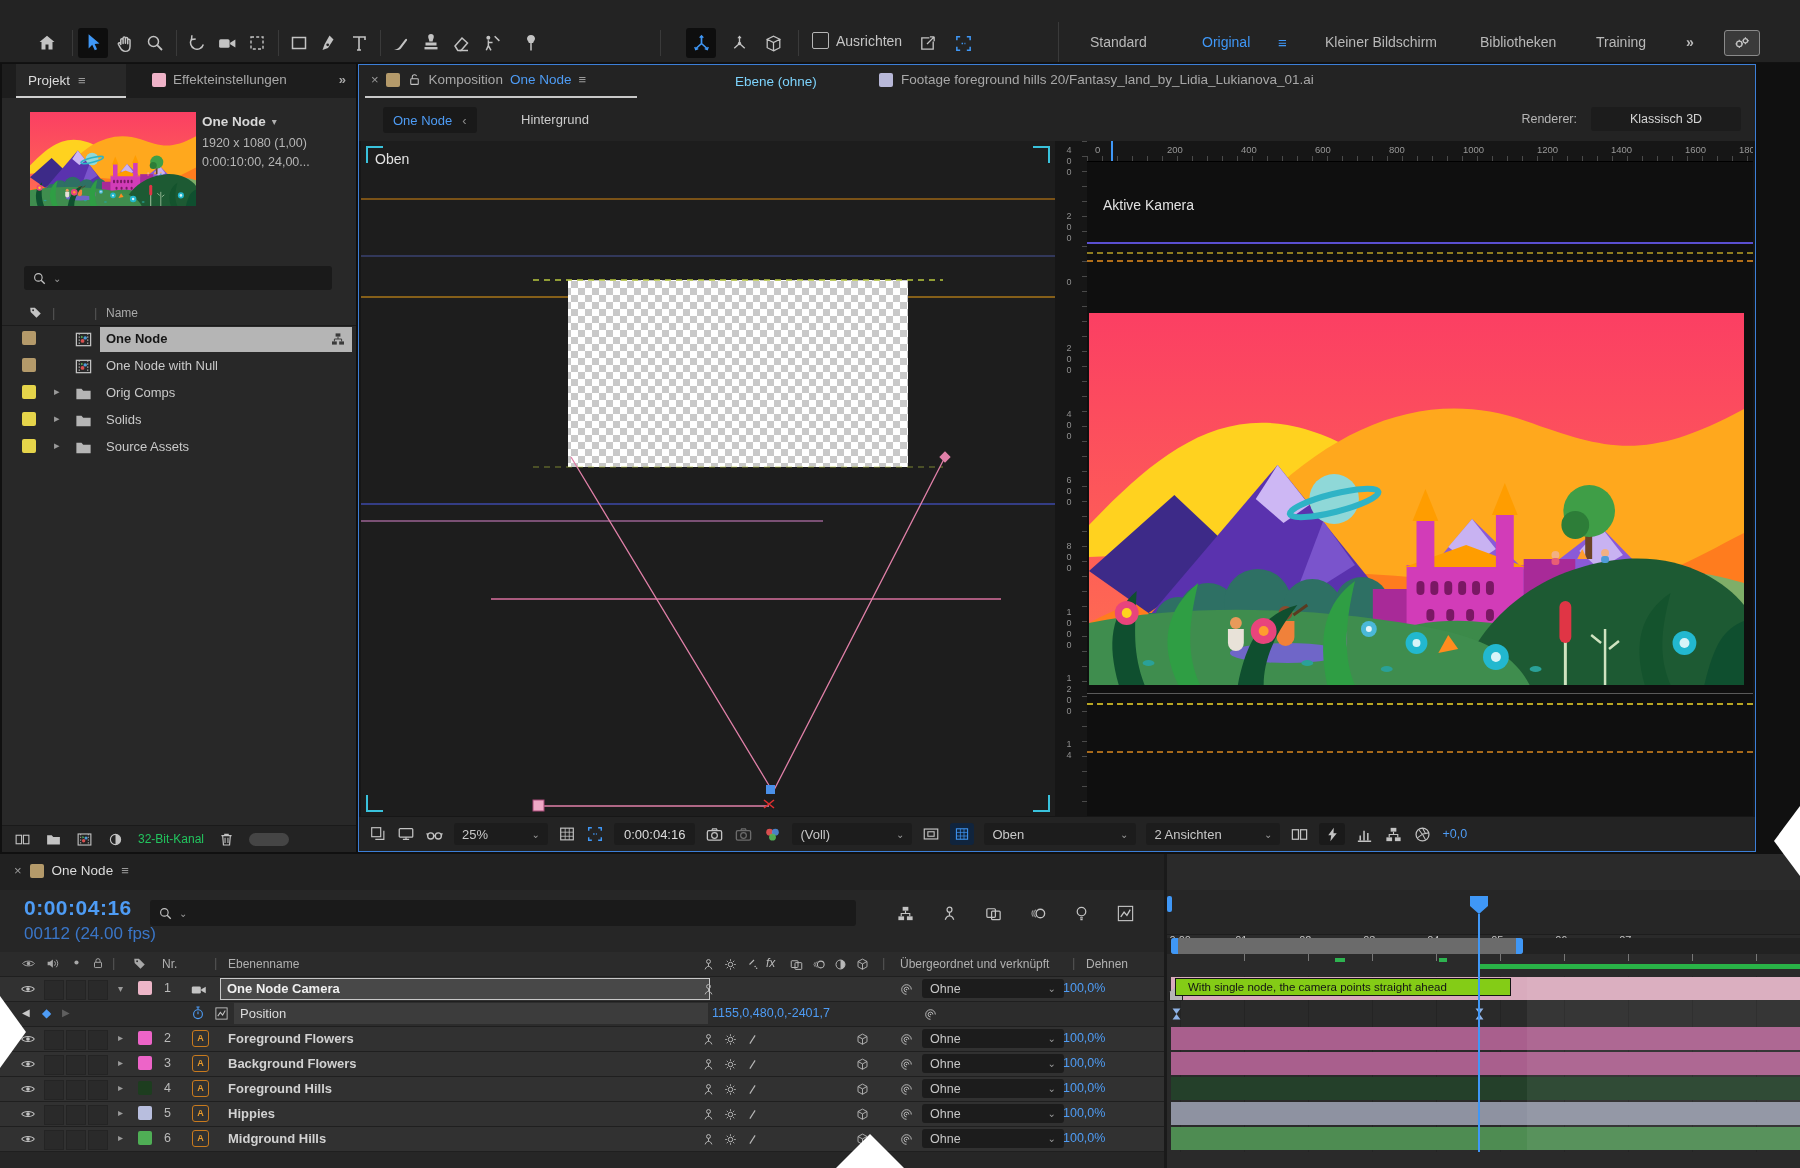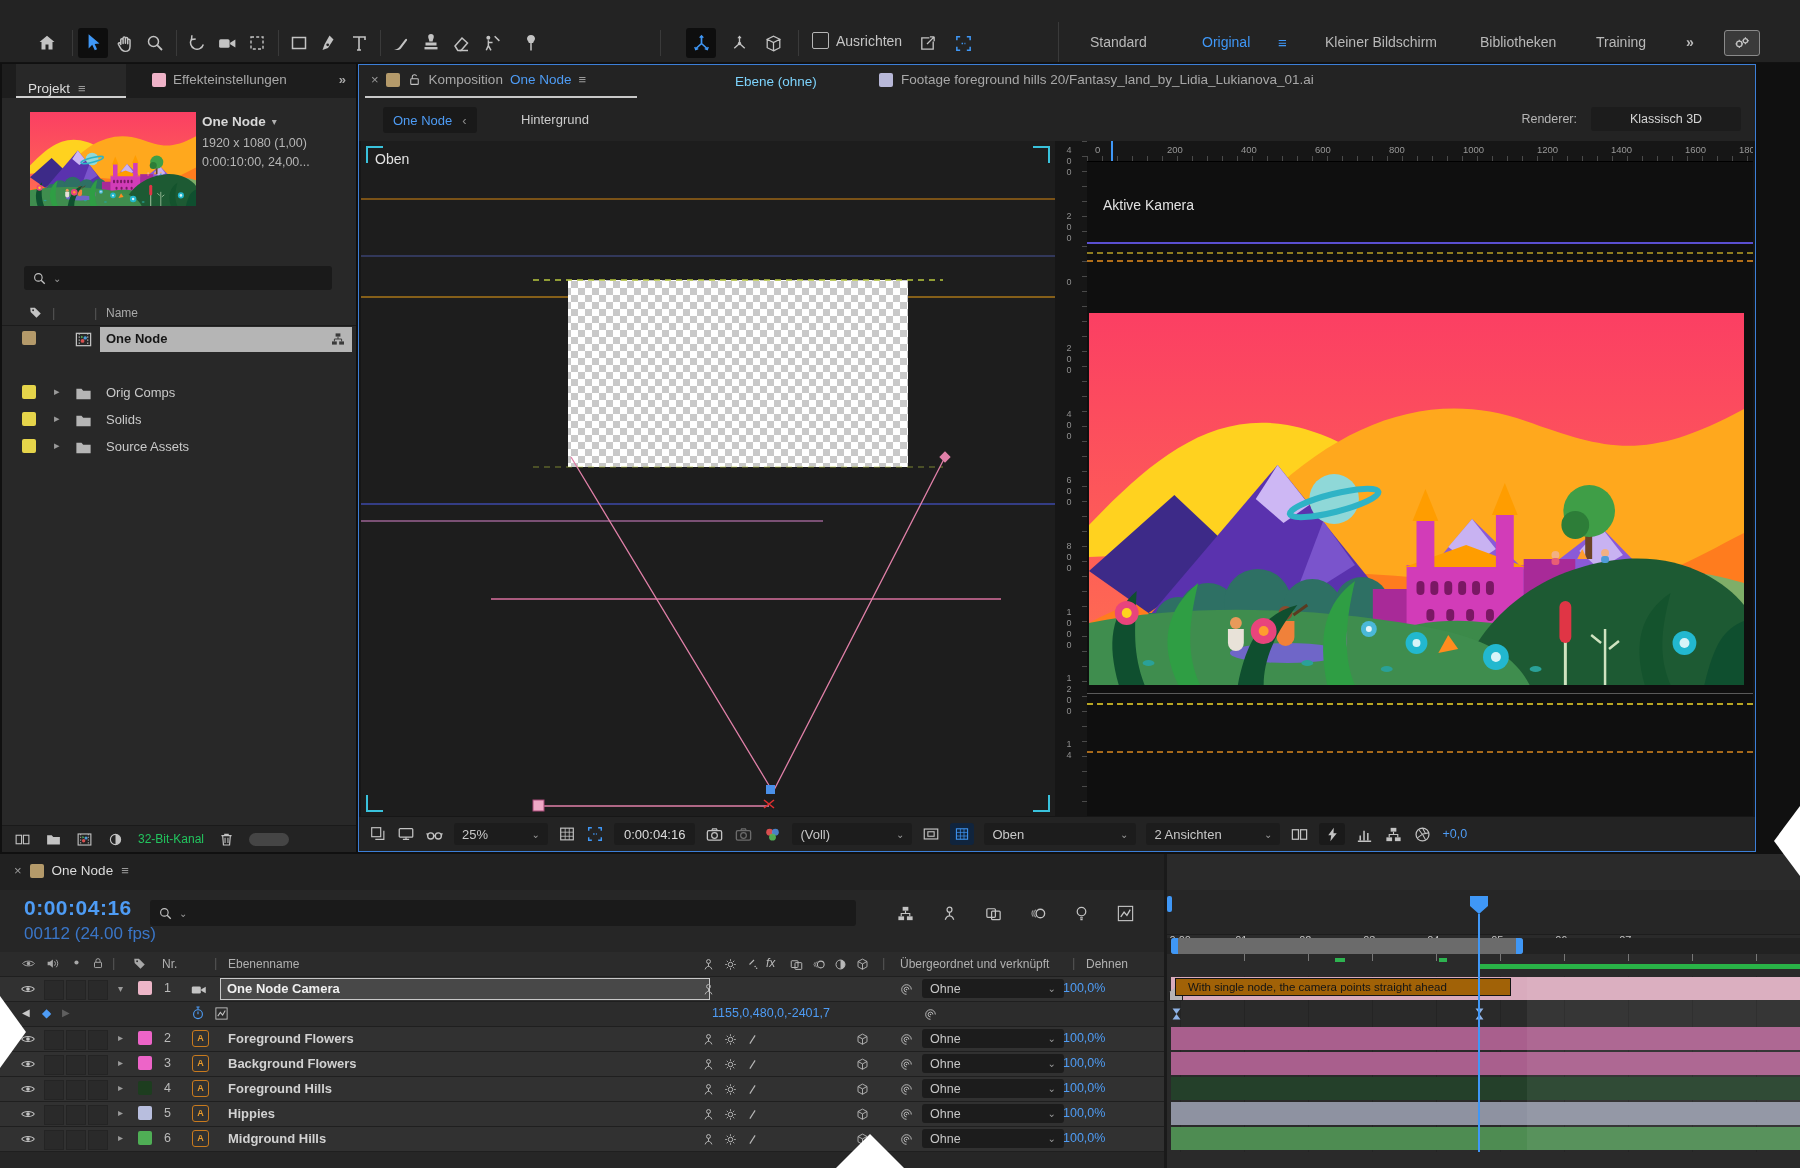--- a/index.html
+++ b/index.html
@@ -541,21 +541,21 @@
     <span class="ic">
         <svg width="18" height="18">
           <use href="#s-gears"></use>
         </svg>
       </span>
   </div>
 </div>
 
 <div id="project" class="panel">
   <div class="tabstrip">
-    <div class="abs" style="left:14px;top:0;width:110px;height:34px;background:#282828;display:flex;align-items:flex-end;gap:8px;padding-left:12px;box-sizing:border-box;border-bottom:2px solid #d0d0d0">
+    <div class="abs" style="left:14px;top:0;width:110px;height:34px;background:#282828;display:flex;align-items:center;gap:8px;padding-left:12px;box-sizing:border-box;border-bottom:2px solid #d0d0d0">
       <span style="color:#dcdcdc;font-size:13.5px">Projekt</span>
       <span style="color:#9a9a9a">≡</span>
     </div>
     <div class="abs row" style="left:150px;top:8px;gap:7px">
       <span class="chip" style="background:#efb3c8"></span>
       <span style="color:#a8a8a8;font-size:13.5px">Effekteinstellungen</span>
     </div>
     <span class="abs" style="right:10px;top:8px;color:#a8a8a8;font-weight:bold">»</span>
   </div>
 
@@ -598,20 +598,29 @@
         <svg width="19" height="19">
           <use href="#s-comp"></use>
         </svg>
       </span>
     <span class="lbl" style="color:#161616;font-weight:bold">One Node</span>
     <span class="ic abs" style="right:8px;top:5px;color:#3a3a3a">
         <svg width="16" height="16">
           <use href="#s-flow"></use>
         </svg>
       </span>
+  </div>
+  <div class="pitem" style="top:289px">
+    <span class="chip abs" style="left:20px;top:5px;background:#b49a6a"></span>
+    <span class="ic abs" style="left:72px;top:4px">
+        <svg width="19" height="19">
+          <use href="#s-comp"></use>
+        </svg>
+      </span>
+    <span class="lbl">One Node with Null</span>
   </div>
   <div class="pitem" style="top:316px">
     <span class="chip abs" style="left:20px;top:5px;background:#e5d44a"></span>
     <span class="abs" style="left:52px;top:5px;color:#9a9a9a;font-size:11px">▸</span>
     <span class="ic abs" style="left:72px;top:4px;color:#b5b5b5">
         <svg width="19" height="19">
           <use href="#s-folder"></use>
         </svg>
       </span>
     <span class="lbl">Orig Comps</span>
@@ -1037,20 +1046,23 @@
     <span class="ic abs" style="left:190px;top:3px;color:#4e9cf5">
         <svg width="16" height="16">
           <use href="#s-stopwatch"></use>
         </svg>
       </span>
     <span class="ic abs" style="left:214px;top:4px">
         <svg width="15" height="15">
           <use href="#s-graph"></use>
         </svg>
       </span>
+    <div class="abs" style="left:234px;top:1px;width:474px;height:21px;background:#3c3c3c">
+      <span style="position:absolute;left:6px;top:3px;color:#dcdcdc;font-size:13px">Position</span>
+    </div>
     <span class="abs" style="left:712px;top:4px;color:#4e9cf5;font-size:12.5px">1155,0,480,0,-2401,7</span>
     <span class="ic abs sw" style="left:922px">
         <svg width="15" height="15">
           <use href="#s-pick"></use>
         </svg>
       </span>
   </div>
 
   <div class="trow" style="top:173px">
     <span class="ic abs" style="left:20px;top:4px">
@@ -1336,21 +1348,21 @@
           <use href="#s-kf"></use>
         </svg>
       </span>
     <span class="ic abs" style="left:307px;top:153px;color:#8fb4e8">
         <svg width="11" height="14">
           <use href="#s-kf"></use>
         </svg>
       </span>
 
     <div class="abs" style="left:2px;top:133px;width:12px;height:12px;background:#b5b5b5;border:1px solid #222;clip-path:polygon(50% 0,100% 38%,100% 100%,0 100%,0 38%)"></div>
-    <div class="abs" style="left:8px;top:124px;width:336px;height:18px;background:#a16207;border:1px solid #141414;display:flex;align-items:center;padding-left:12px;box-sizing:border-box">
+    <div class="abs" style="left:8px;top:124px;width:336px;height:18px;background:#84cc16;border:1px solid #141414;display:flex;align-items:center;padding-left:12px;box-sizing:border-box">
       <span style="color:#141414;font-size:11.5px;white-space:nowrap">With single node, the camera points straight ahead</span>
     </div>
 
     <div class="abs" style="left:311px;top:60px;width:2px;height:238px;background:#3f97f6"></div>
     <div class="abs" style="left:303px;top:42px;width:18px;height:18px;background:#3f97f6;clip-path:polygon(0 0,100% 0,100% 55%,50% 100%,0 55%)"></div>
   </div>
 </div>
 
 <div class="arrowov" style="left:0;top:996px;width:26px;height:72px;clip-path:polygon(0 0,100% 50%,0 100%)"></div>
 <div class="arrowov" style="left:836px;top:1134px;width:68px;height:34px;clip-path:polygon(50% 0,100% 100%,0 100%)"></div>

